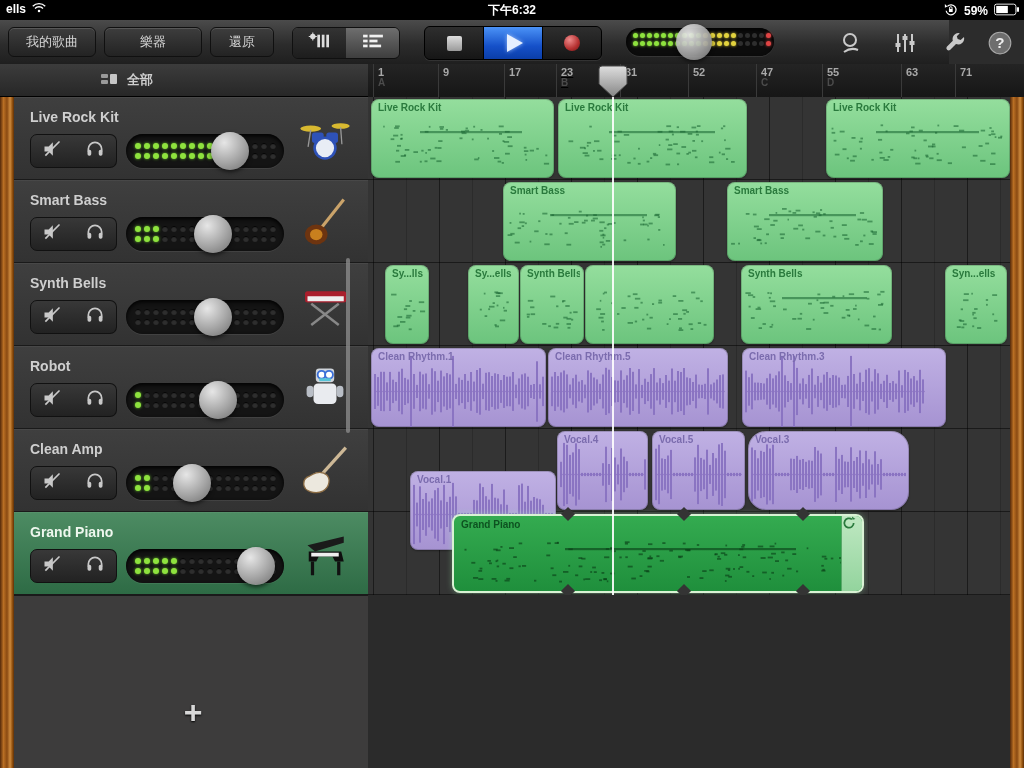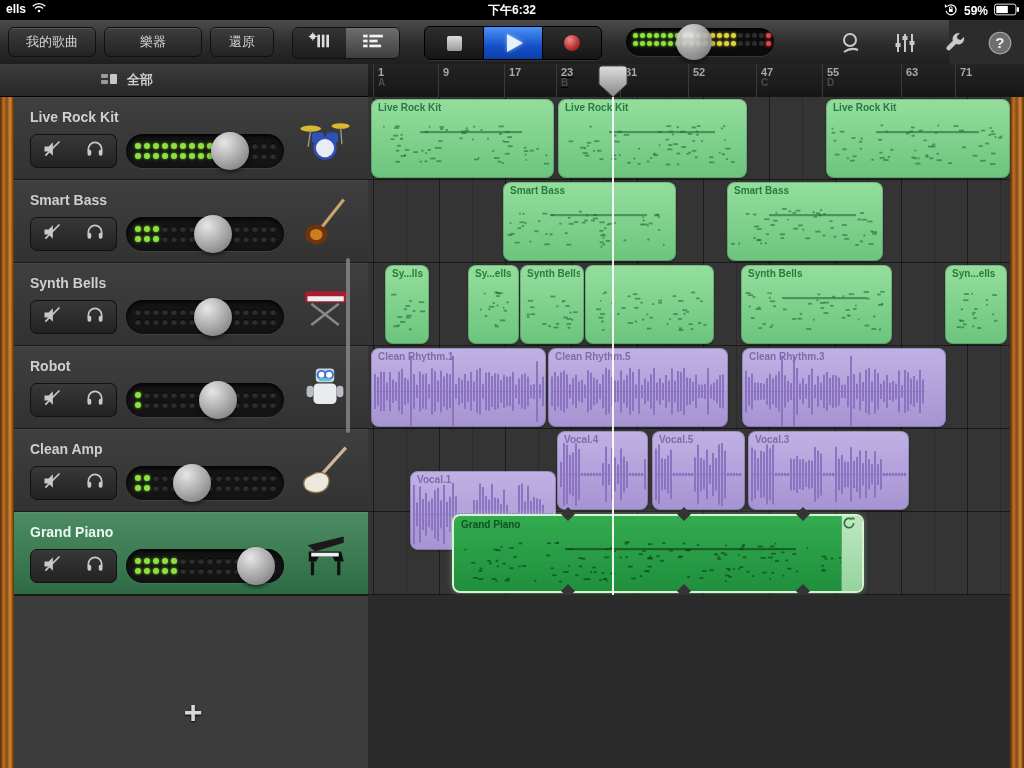--- a/index.html
+++ b/index.html
@@ -1772,21 +1772,21 @@
           <rect x="72" y="19.7" width="2" height="47.5" fill="#8a74c2"></rect>
           <rect x="75" y="41.9" width="2" height="3.2" fill="#8a74c2"></rect>
           <rect x="78" y="41.9" width="2" height="3.2" fill="#8a74c2"></rect>
           <rect x="81" y="41.9" width="2" height="3.2" fill="#8a74c2"></rect>
           <rect x="84" y="41.9" width="2" height="3.2" fill="#8a74c2"></rect>
           <rect x="87" y="41.9" width="2" height="3.2" fill="#8a74c2"></rect>
           <rect x="3" y="42.9" width="87" height="1.2" fill="#8a74c2" opacity="0.7"></rect>
         </svg>
         <div class="rlabel">Vocal.5</div>
       </div>
-      <div class="region audio" style="left: 380px; top: 334px; width: 161px;">
+      <div class="region audio" style="left: 380px; top: 334px; width: 161px; border-radius: 18px;">
         <svg width="161" height="79" viewBox="0 0 161 79">
           <rect x="3" y="16.5" width="2" height="54.0" fill="#8a74c2"></rect>
           <rect x="6" y="19.1" width="2" height="48.7" fill="#8a74c2"></rect>
           <rect x="9" y="27.3" width="2" height="32.2" fill="#8a74c2"></rect>
           <rect x="12" y="19.8" width="2" height="47.3" fill="#8a74c2"></rect>
           <rect x="15" y="20.9" width="2" height="45.2" fill="#8a74c2"></rect>
           <rect x="18" y="13.4" width="2" height="60.1" fill="#8a74c2"></rect>
           <rect x="21" y="17.5" width="2" height="51.9" fill="#8a74c2"></rect>
           <rect x="24" y="13.7" width="2" height="59.5" fill="#8a74c2"></rect>
           <rect x="27" y="41.9" width="2" height="3.2" fill="#8a74c2"></rect>

